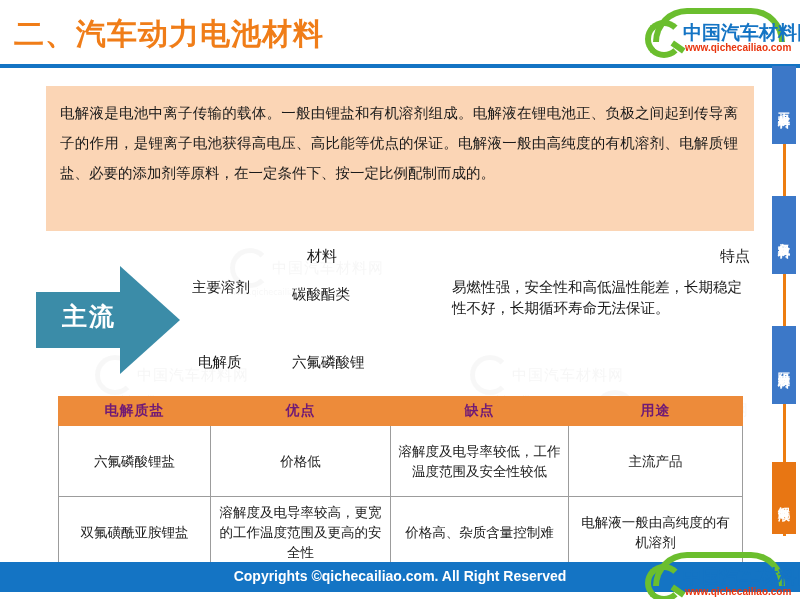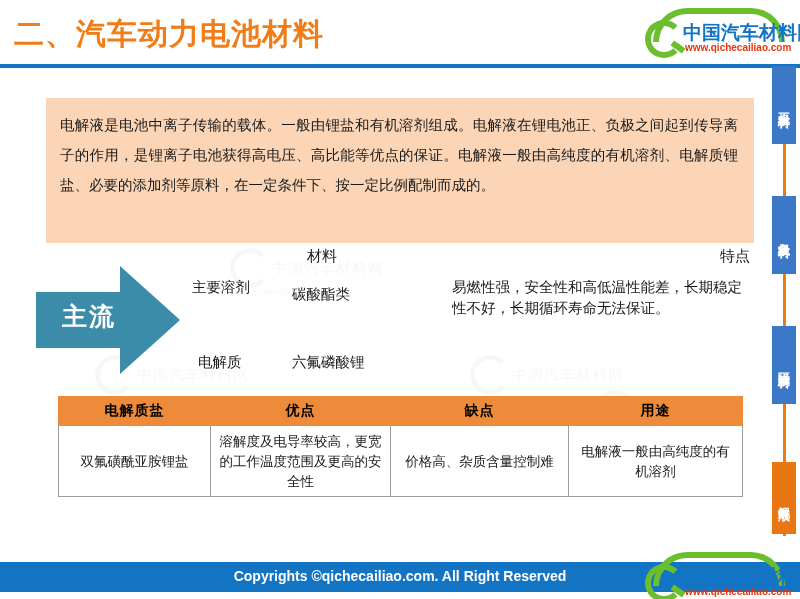--- a/index.html
+++ b/index.html
@@ -131,21 +131,20 @@
   
   #intro-box {
     position: absolute;
     left: 46px;
     top: 86px;
     width: 708px;
     height: 145px;
     background: #FBD5B5;
     box-sizing: border-box;
     padding: 12px 16px 0 14px;
-    margin-top: 12px;
   }
   #intro-text {
     font-size: 14.5px;
     line-height: 30px;
     color: #1a1a1a;
     text-align: justify;
     white-space: pre-wrap;
   }
 
   
@@ -206,21 +205,21 @@
     position: absolute;
     left: 58px;
     top: 396px;
     width: 684px;
     border-collapse: collapse;
     table-layout: fixed;
     background: #ffffff;
   }
   #spec-table th {
     background: #ED8B3A;
-    color: #000000;
+    color: #701a75;
     font-size: 14px;
     font-weight: bold;
     height: 26px;
     border: 1px solid #ED8B3A;
     text-align: center;
     letter-spacing: 1px;
   }
   #spec-table td {
     border: 1px solid #9c9c9c;
     font-size: 13.5px;
@@ -350,20 +349,26 @@
     <thead>
       <tr>
         <th>电解质盐</th>
         <th>优点</th>
         <th>缺点</th>
         <th>用途</th>
       </tr>
     </thead>
     <tbody>
       <tr>
+        <td>六氟磷酸锂盐</td>
+        <td>价格低</td>
+        <td>溶解度及电导率较低，工作温度范围及安全性较低</td>
+        <td>主流产品</td>
+      </tr>
+      <tr>
         <td>双氟磺酰亚胺锂盐</td>
         <td>溶解度及电导率较高，更宽的工作温度范围及更高的安全性</td>
         <td>价格高、杂质含量控制难</td>
         <td>电解液一般由高纯度的有机溶剂</td>
       </tr>
     </tbody>
   </table>
 
   <div id="side-rail"></div>
   <div class="side-tab blue" id="side-tab-0">正极材料</div>

